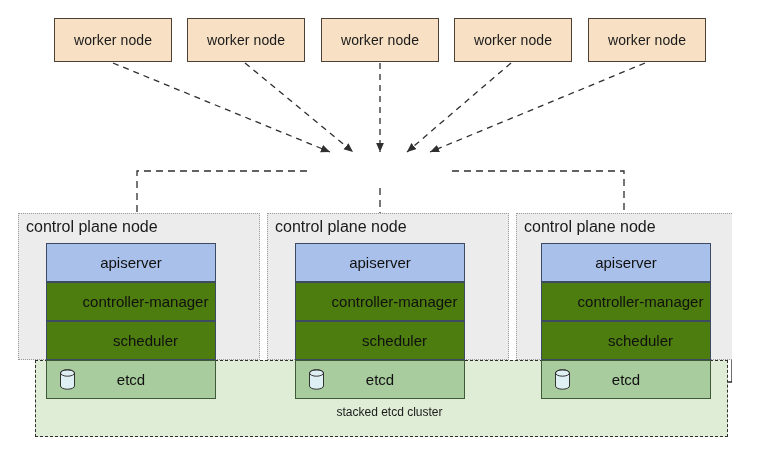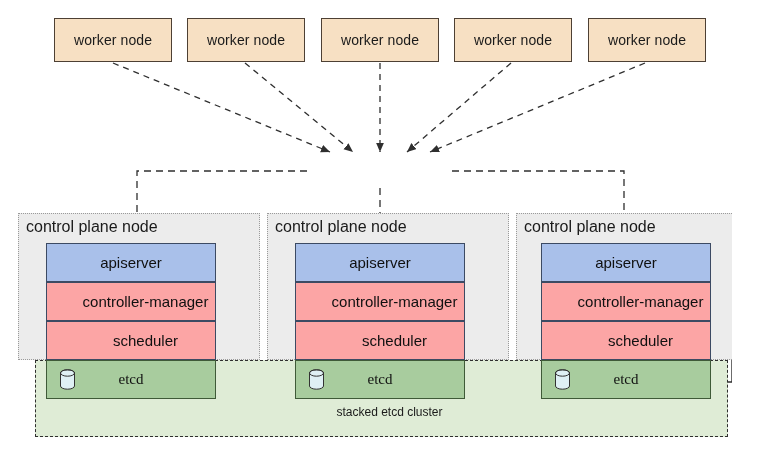--- a/index.html
+++ b/index.html
@@ -80,26 +80,25 @@
     align-items:center;
     justify-content:center;
     border:1px solid #3c4a63;
     font-size:15px;
     color:#101010;
     white-space:nowrap;
     width:170px;
     height:39px;
   }
   .comp.apiserver{ background:#a9c0ea; }
-  .comp.light{ background:#fca5a5;padding-left:29px; }
+  .comp.light{ background:#4d7c0f;padding-left:29px; }
   .comp.etcd{
     background:#a9ceA0;
     border:1px solid #3f5a38;
     background:#a8cc9e;
-    font-family:Liberation Serif, serif;
   }
   .db-icon{
     position:absolute;
     left:12px;
     width:17px;
     height:21px;
   }
   svg.lines{
     position:absolute;
     left:0; top:0;

